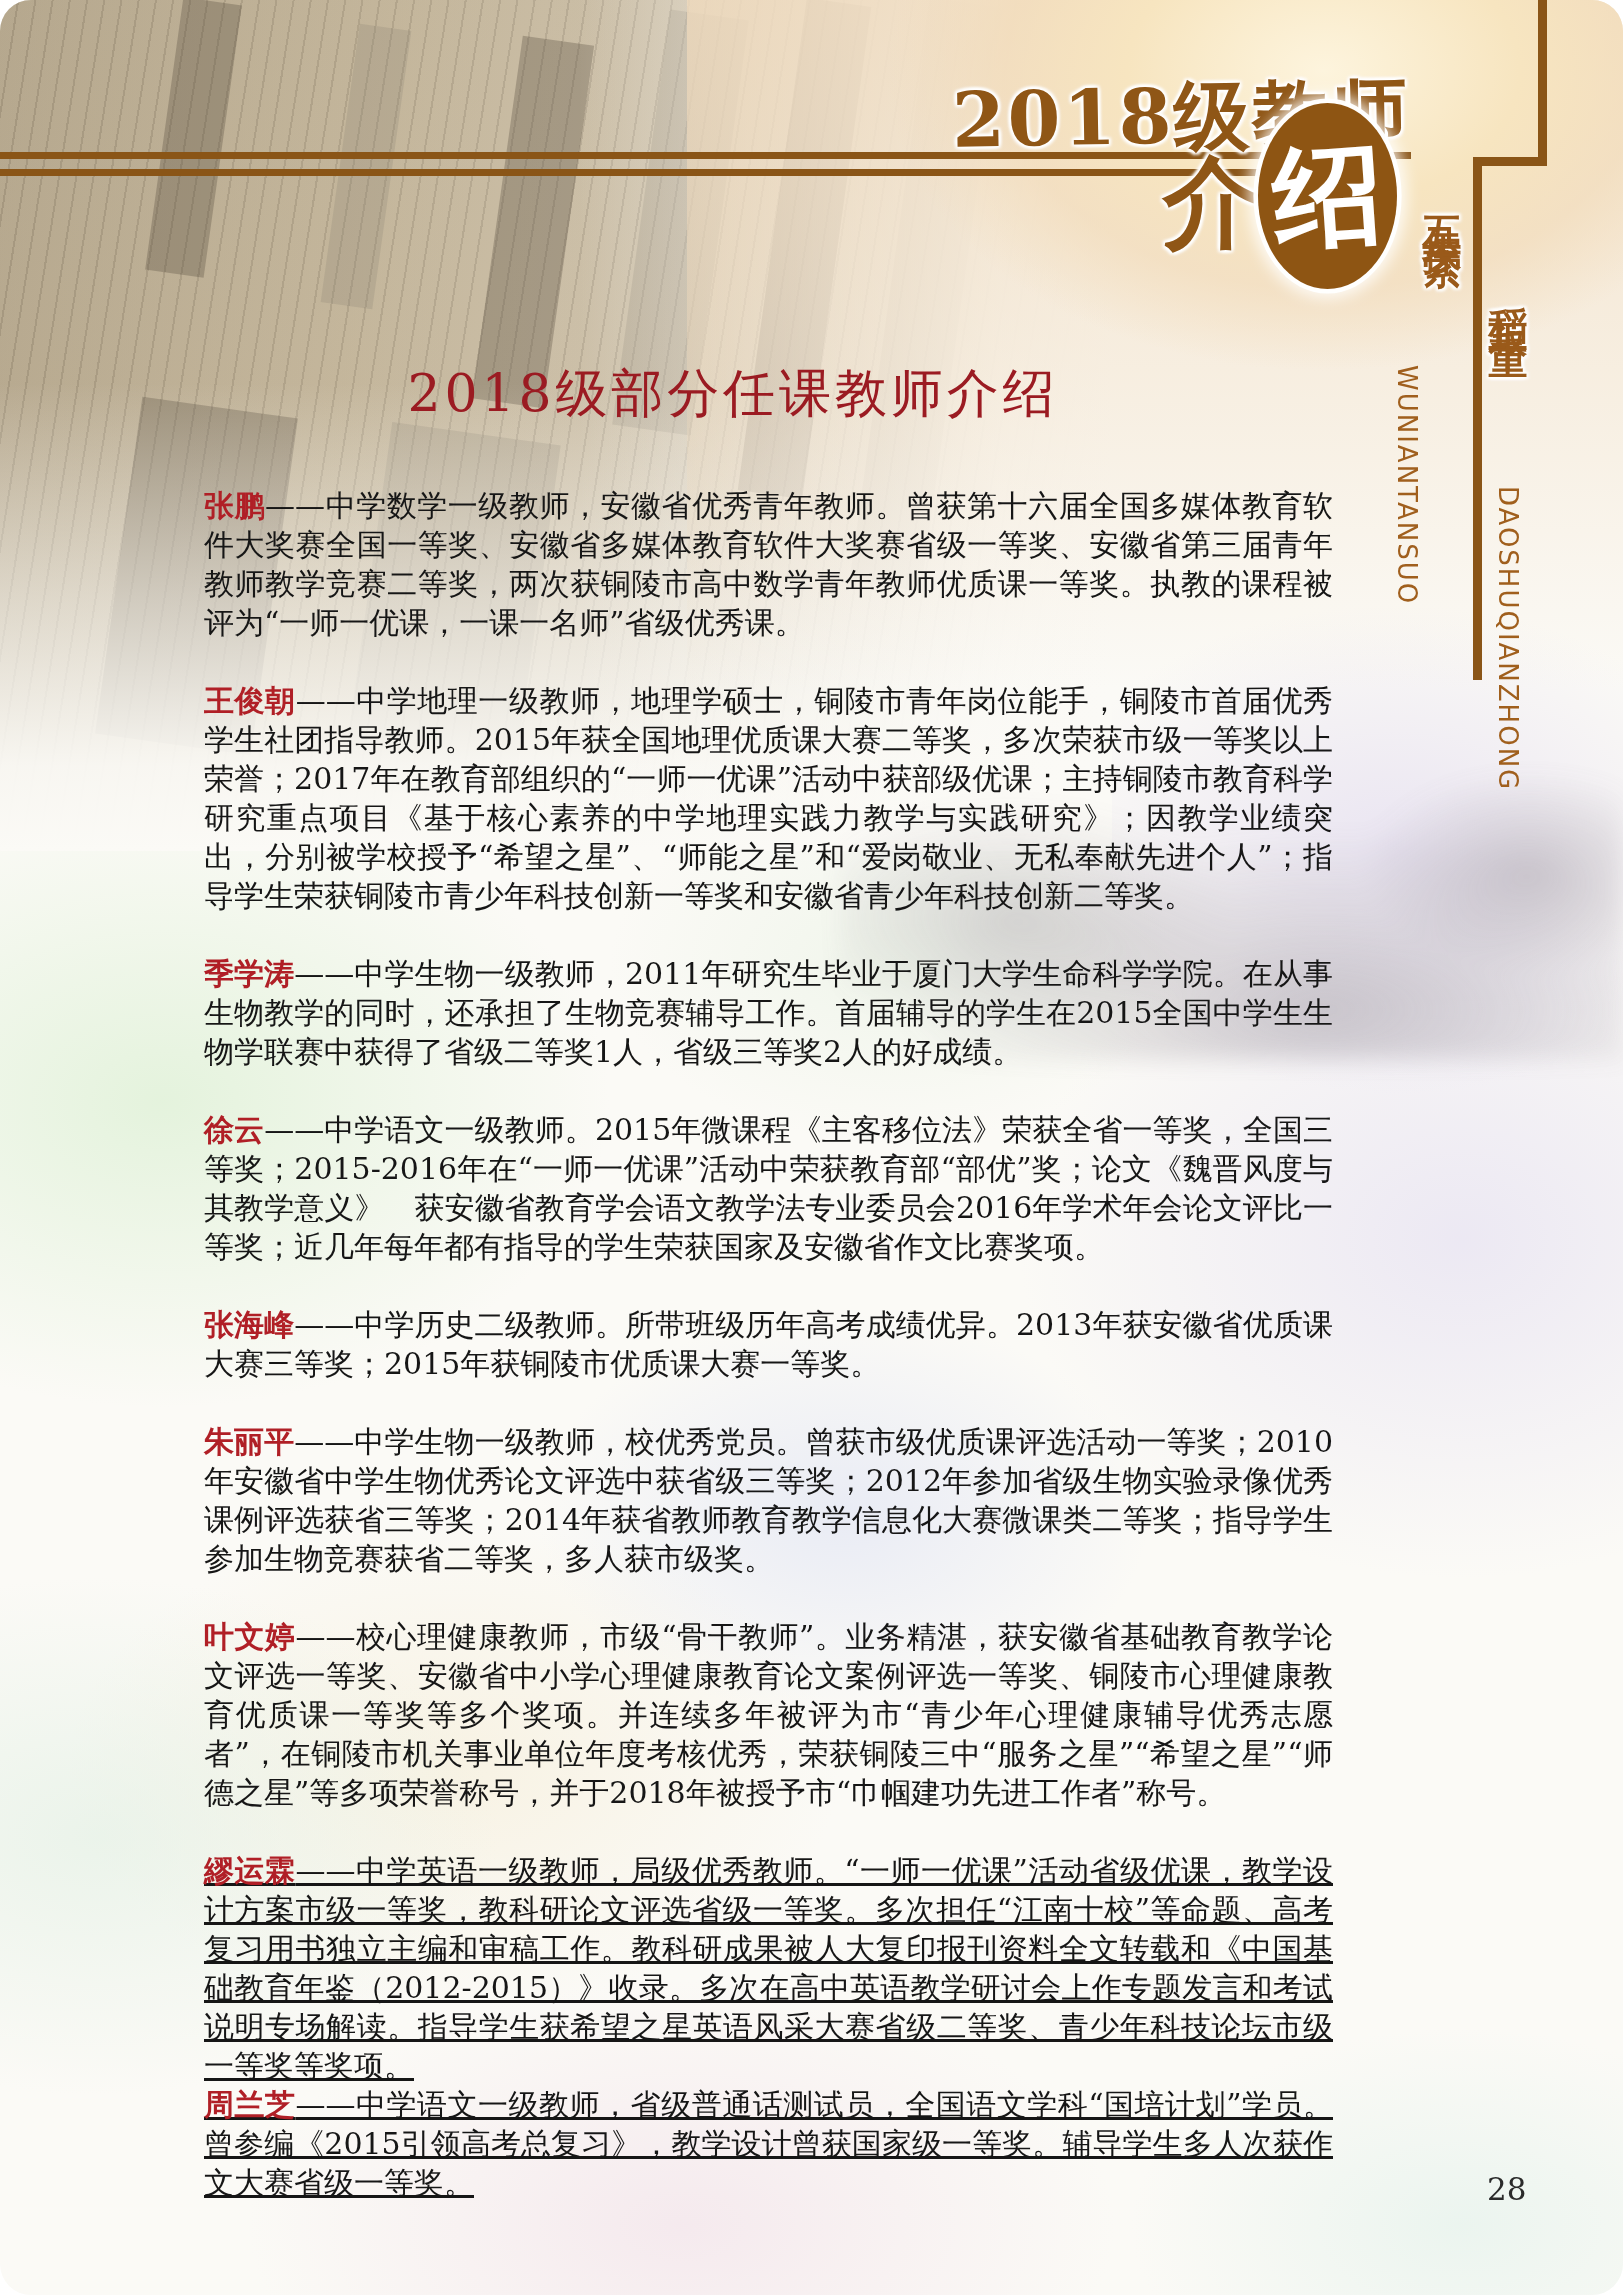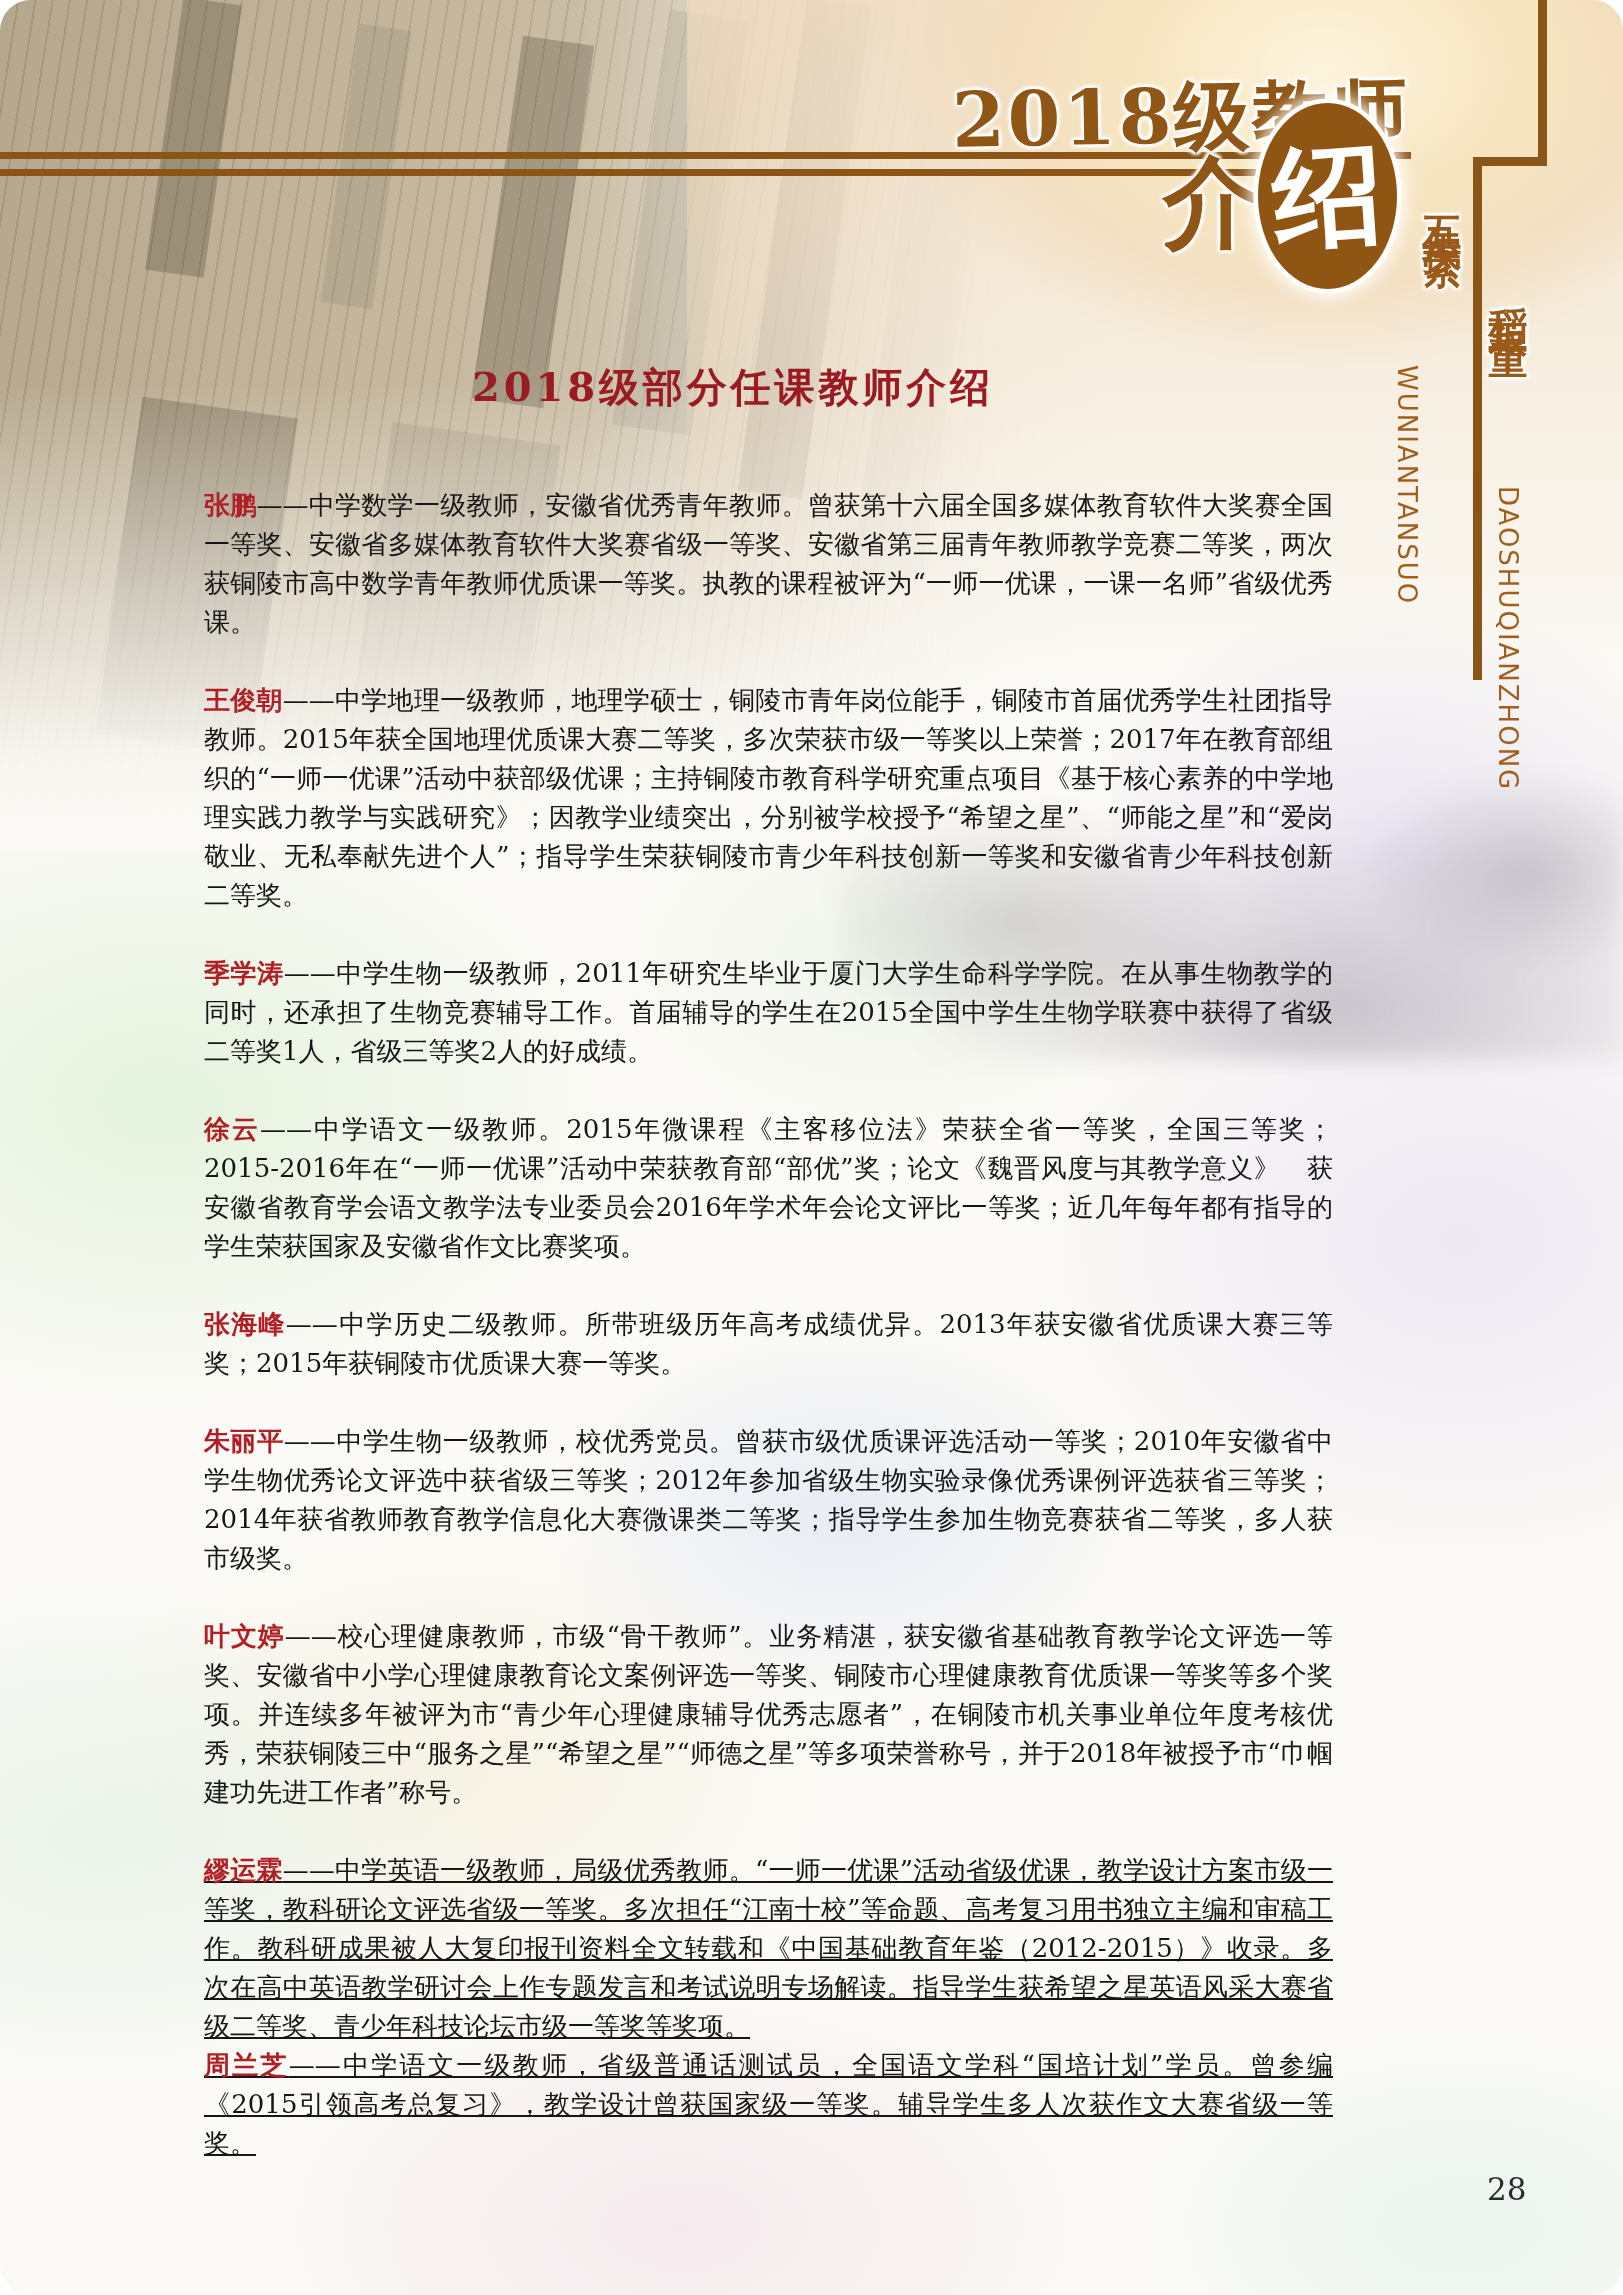--- a/index.html
+++ b/index.html
@@ -94,27 +94,27 @@
     font-family:"DejaVu Sans","Liberation Sans",sans-serif;
     font-size:26px;font-weight:400;color:#a05f1d;letter-spacing:2px;line-height:1;
   }
   .slogan1-cn{left:1423px;top:185px;}
   .slogan1-en{left:1394px;top:365px;}
   .slogan2-cn{left:1489px;top:276px;}
   .slogan2-en{left:1495px;top:486px;}
   
   .page-title{
     position:absolute;left:203px;top:365px;width:1060px;
-    text-align:center;font-size:40px;line-height:1.1;font-weight:700;
+    text-align:center;font-size:52px;line-height:1.1;font-weight:400;
     color:#9b1b22;letter-spacing:3.9px;white-space:nowrap;
   }
   
   .teacher-list{
     position:absolute;left:204px;top:486px;width:1129px;
-    font-size:26px;line-height:39px;color:#161616;
+    font-size:30px;line-height:39px;color:#161616;
     text-align:justify;
   }
   .teacher{margin:0 0 39px 0;}
   .teacher.no-gap{margin-bottom:0;text-decoration:underline;}
   .t-name{
     font-family:"DejaVu Sans","Liberation Sans",sans-serif;
     font-weight:700;color:#b01f26;
   }
   
   .page-number{

